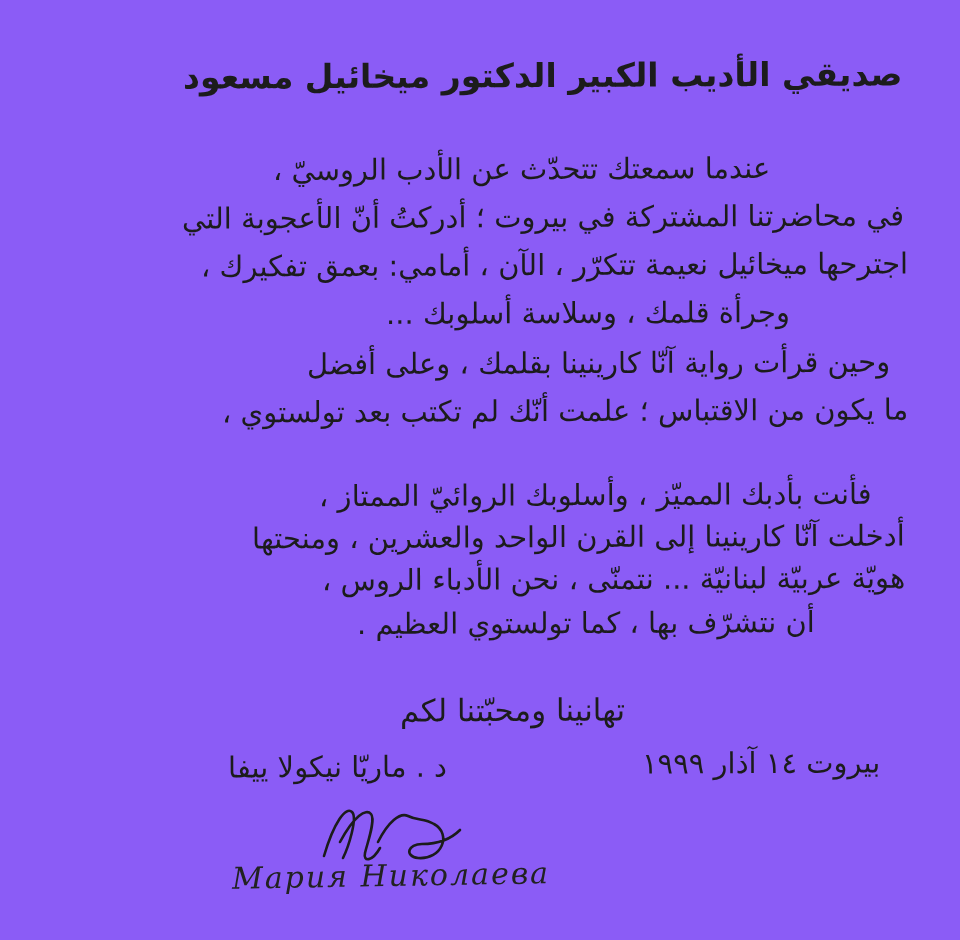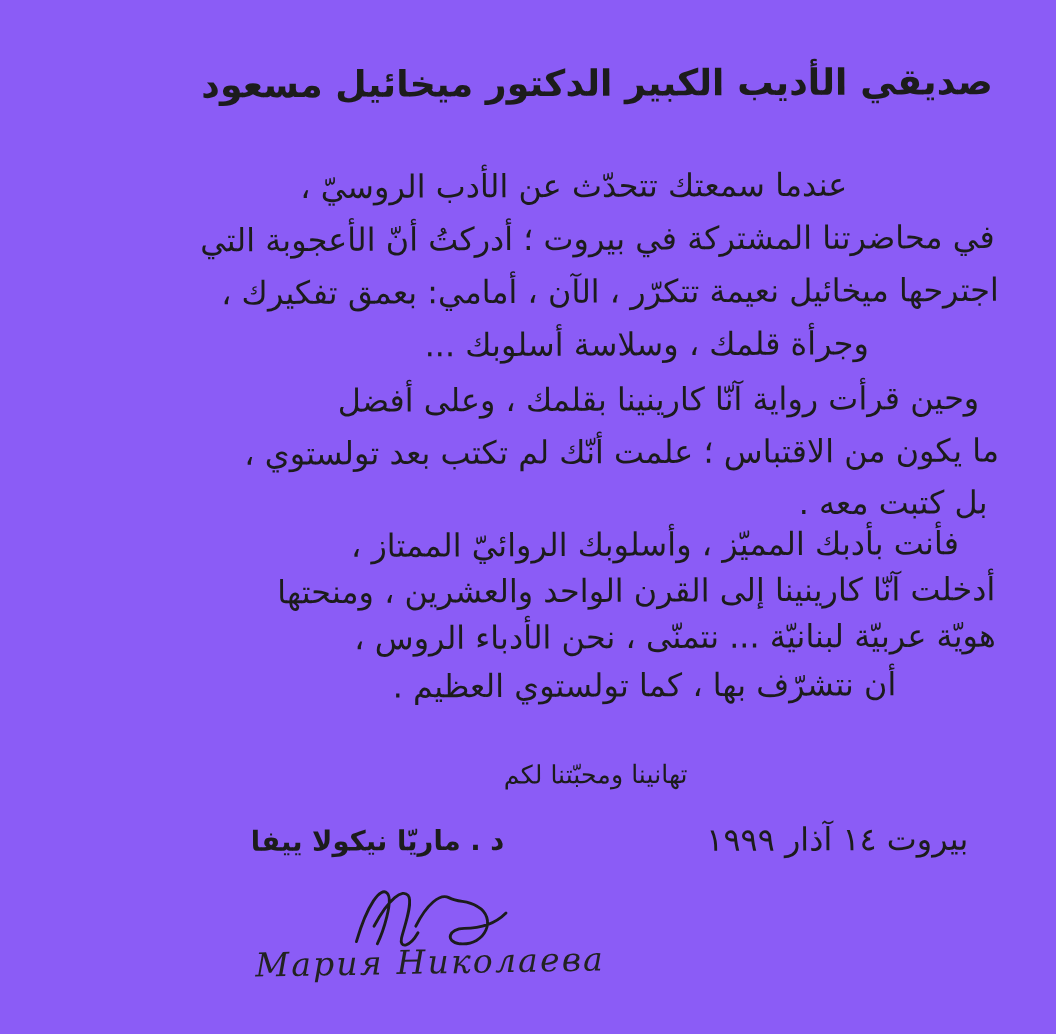--- a/index.html
+++ b/index.html
@@ -19,23 +19,23 @@
     position:absolute;
     direction:rtl;
     unicode-bidi:embed;
     white-space:nowrap;
     font-size:29px;
     letter-spacing:0.5px;
     color:#1c1c1c;
     transform:rotate(-0.25deg);
   }
   .salutation{font-size:33px;font-weight:bold;}
-  .closing{font-size:23px;}
+  .closing{font-size:31px;}
   .dateline{font-size:29px;}
-  .nameline{font-size:25px;font-weight:bold;}
+  .nameline{font-size:29px;}
   .sig-block{position:absolute;}
   .sig-name{
     font-family:"DejaVu Serif", serif;
     font-style:italic;
     font-size:30px;
     letter-spacing:2px;
     color:#222;
     transform:rotate(-1deg);
     white-space:nowrap;
   }
@@ -47,21 +47,20 @@
 
   <div class="line salutation" style="top:56px; right:58px;">صديقي الأديب الكبير الدكتور  ميخائيل مسعود</div>
 
   <div class="line" style="top:152px; right:190px;">عندما سمعتك تتحدّث عن الأدب الروسيّ ،</div>
   <div class="line" style="top:200px; right:56px;">في محاضرتنا المشتركة في بيروت ؛ أدركتُ أنّ الأعجوبة التي</div>
   <div class="line" style="top:248px; right:52px;">اجترحها ميخائيل نعيمة تتكرّر ، الآن ، أمامي: بعمق تفكيرك ،</div>
   <div class="line" style="top:296px; right:170px;">وجرأة قلمك ، وسلاسة أسلوبك ...</div>
 
   <div class="line" style="top:346px; right:70px;">وحين قرأت رواية آنّا كارينينا بقلمك ، وعلى أفضل</div>
   <div class="line" style="top:394px; right:52px;">ما يكون من الاقتباس ؛ علمت أنّك لم تكتب بعد تولستوي ،</div>
-  <div class="line" style="top:440px; right:62px;">بل كتبت معه .</div>
 
   <div class="line" style="top:478px; right:88px;">فأنت بأدبك المميّز ، وأسلوبك الروائيّ الممتاز ،</div>
   <div class="line" style="top:520px; right:55px;">أدخلت آنّا كارينينا إلى القرن الواحد والعشرين ، ومنحتها</div>
   <div class="line" style="top:562px; right:55px;">هويّة عربيّة لبنانيّة ... نتمنّى ، نحن الأدباء الروس ،</div>
   <div class="line" style="top:606px; right:145px;">أن نتشرّف بها ، كما تولستوي العظيم .</div>
 
   <div class="line closing" style="top:692px; right:335px;">تهانينا ومحبّتنا لكم</div>
 
   <div class="line dateline" style="top:746px; right:80px;">بيروت ١٤ آذار ١٩٩٩</div>
   <div class="line nameline" style="top:750px; left:228px; right:auto;">د . ماريّا نيكولا ييفا</div>

